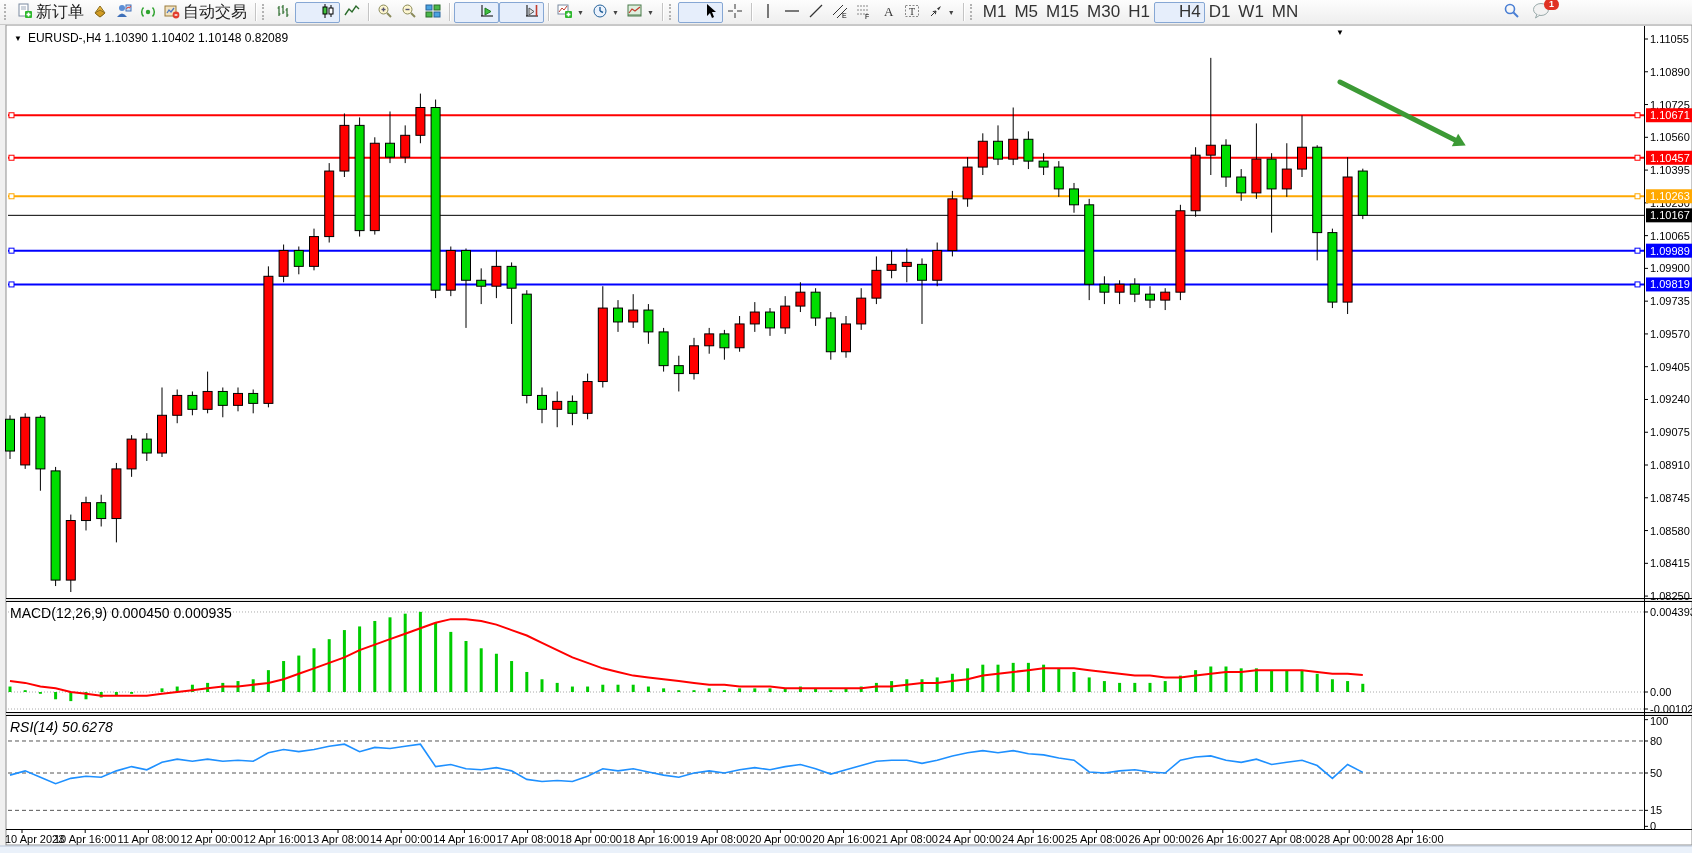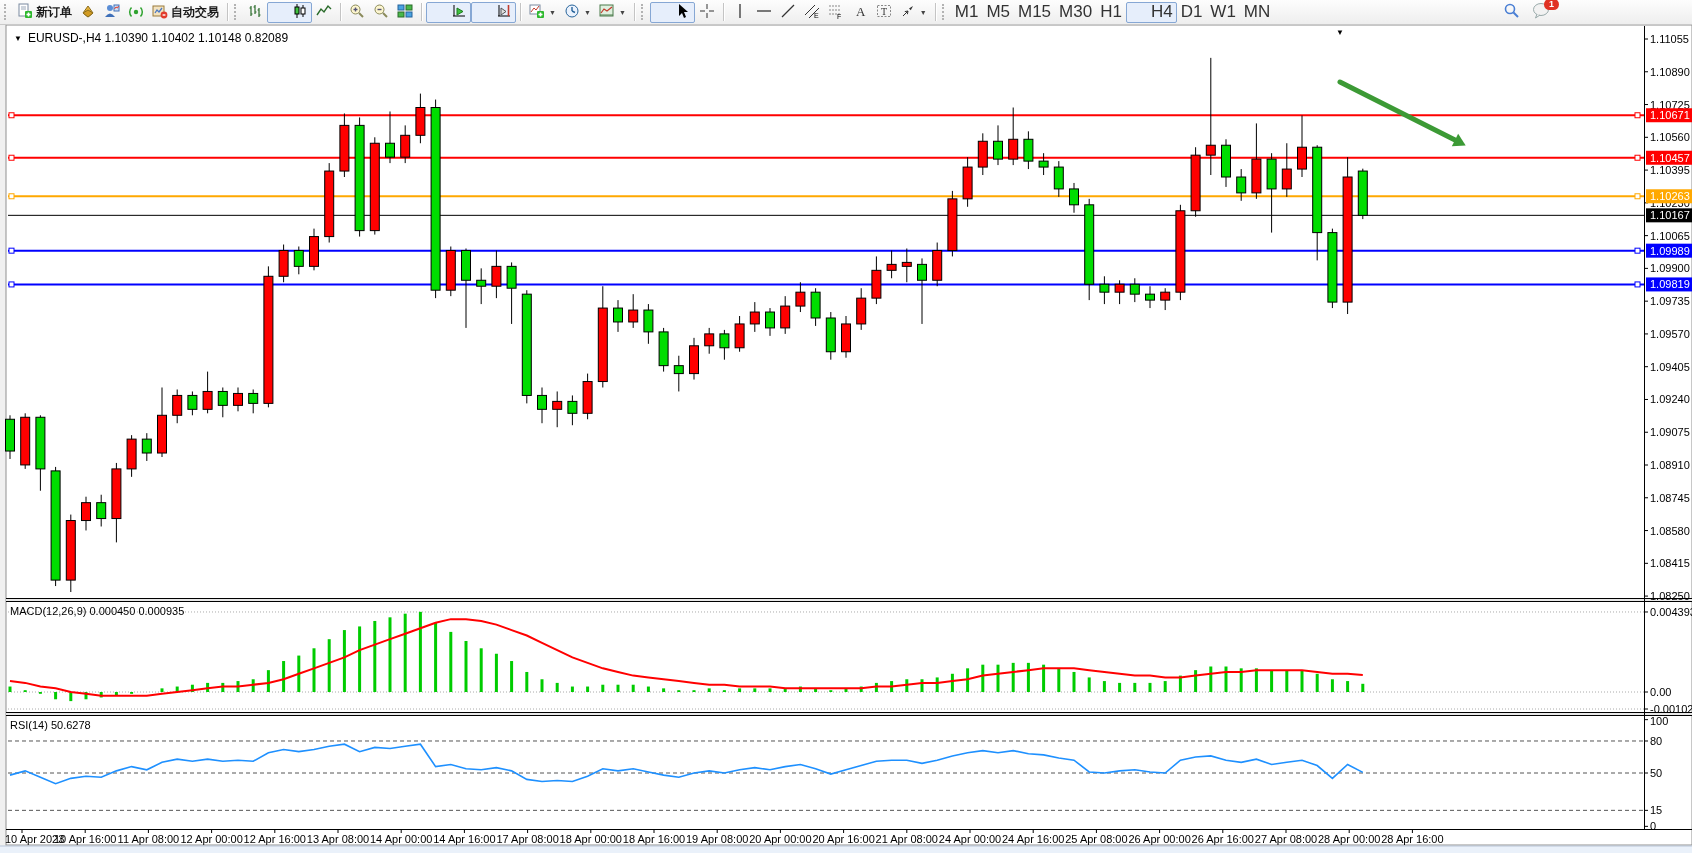--- a/index.html
+++ b/index.html
@@ -8,35 +8,35 @@
   .toolbar{position:absolute;left:0;top:0;width:1692px;height:25px;
     background:linear-gradient(#fdfdfd,#eeeeee);border-bottom:1px solid #c9c9c9;
     display:flex;align-items:center;padding:0 0 0 2px;box-sizing:border-box;z-index:10;}
   .tb-btn{height:21px;min-width:23px;display:inline-flex;align-items:center;justify-content:center;
     gap:3px;border:1px solid transparent;border-radius:2px;background:transparent;padding:0 3px;
     font-size:12px;color:#1a1a1a;cursor:default;}
   .tb-btn.active{background:#e6eefb;border-color:#86a7d4;padding-left:24px;}
   .tb-sep{width:1px;height:18px;background:#c4c4c4;box-shadow:1px 0 0 #ffffff;margin:0 4px;}
   .tb-handle{width:3px;height:16px;border-left:2px dotted #b3b3b3;margin:0 4px 0 2px;}
   .tb-caret{font-size:7px;color:#444;margin-left:1px;}
-  .tb-label{font-size:12px;font-weight:bold;}
+  .tb-label{font-size:16px;}
   .tf-btn{font-size:17px;color:#333;min-width:26px;}
   .tb-right{margin-left:auto;display:flex;align-items:center;padding-right:138px;gap:4px;}
   .chat-wrap{position:relative;}
   .badge{position:absolute;top:-4px;right:-6px;background:#e03123;color:#fff;border-radius:8px;
     font-size:9px;line-height:11px;min-width:11px;height:11px;text-align:center;padding:0 2px;font-weight:bold;}
   
   .chart-area{position:absolute;left:0;top:25px;width:1692px;height:828px;}
   #chart-svg{position:absolute;left:0;top:0;}
   .chart-title{position:absolute;left:14px;top:6px;font-size:12px;color:#000;z-index:5;
     display:flex;align-items:center;gap:6px;}
   .chart-title .tri{font-size:8px;}
-  .panel-label{position:absolute;left:10px;font-size:11px;color:#000;z-index:5;}
+  .panel-label{position:absolute;left:10px;font-size:14px;color:#000;z-index:5;}
   .macd-lab{top:580px;}
-  .rsi-lab{top:694px;}
+  .rsi-lab{top:694px;font-style:italic;}
   .corner-tri{position:absolute;left:1336px;top:3px;font-size:8px;color:#000;z-index:5;}
 </style>
 </head>
 <body>
 
 <div class="toolbar">
   <div class="tb-handle"></div>
 
   <button class="tb-btn">
     <span><svg width="16" height="16">

